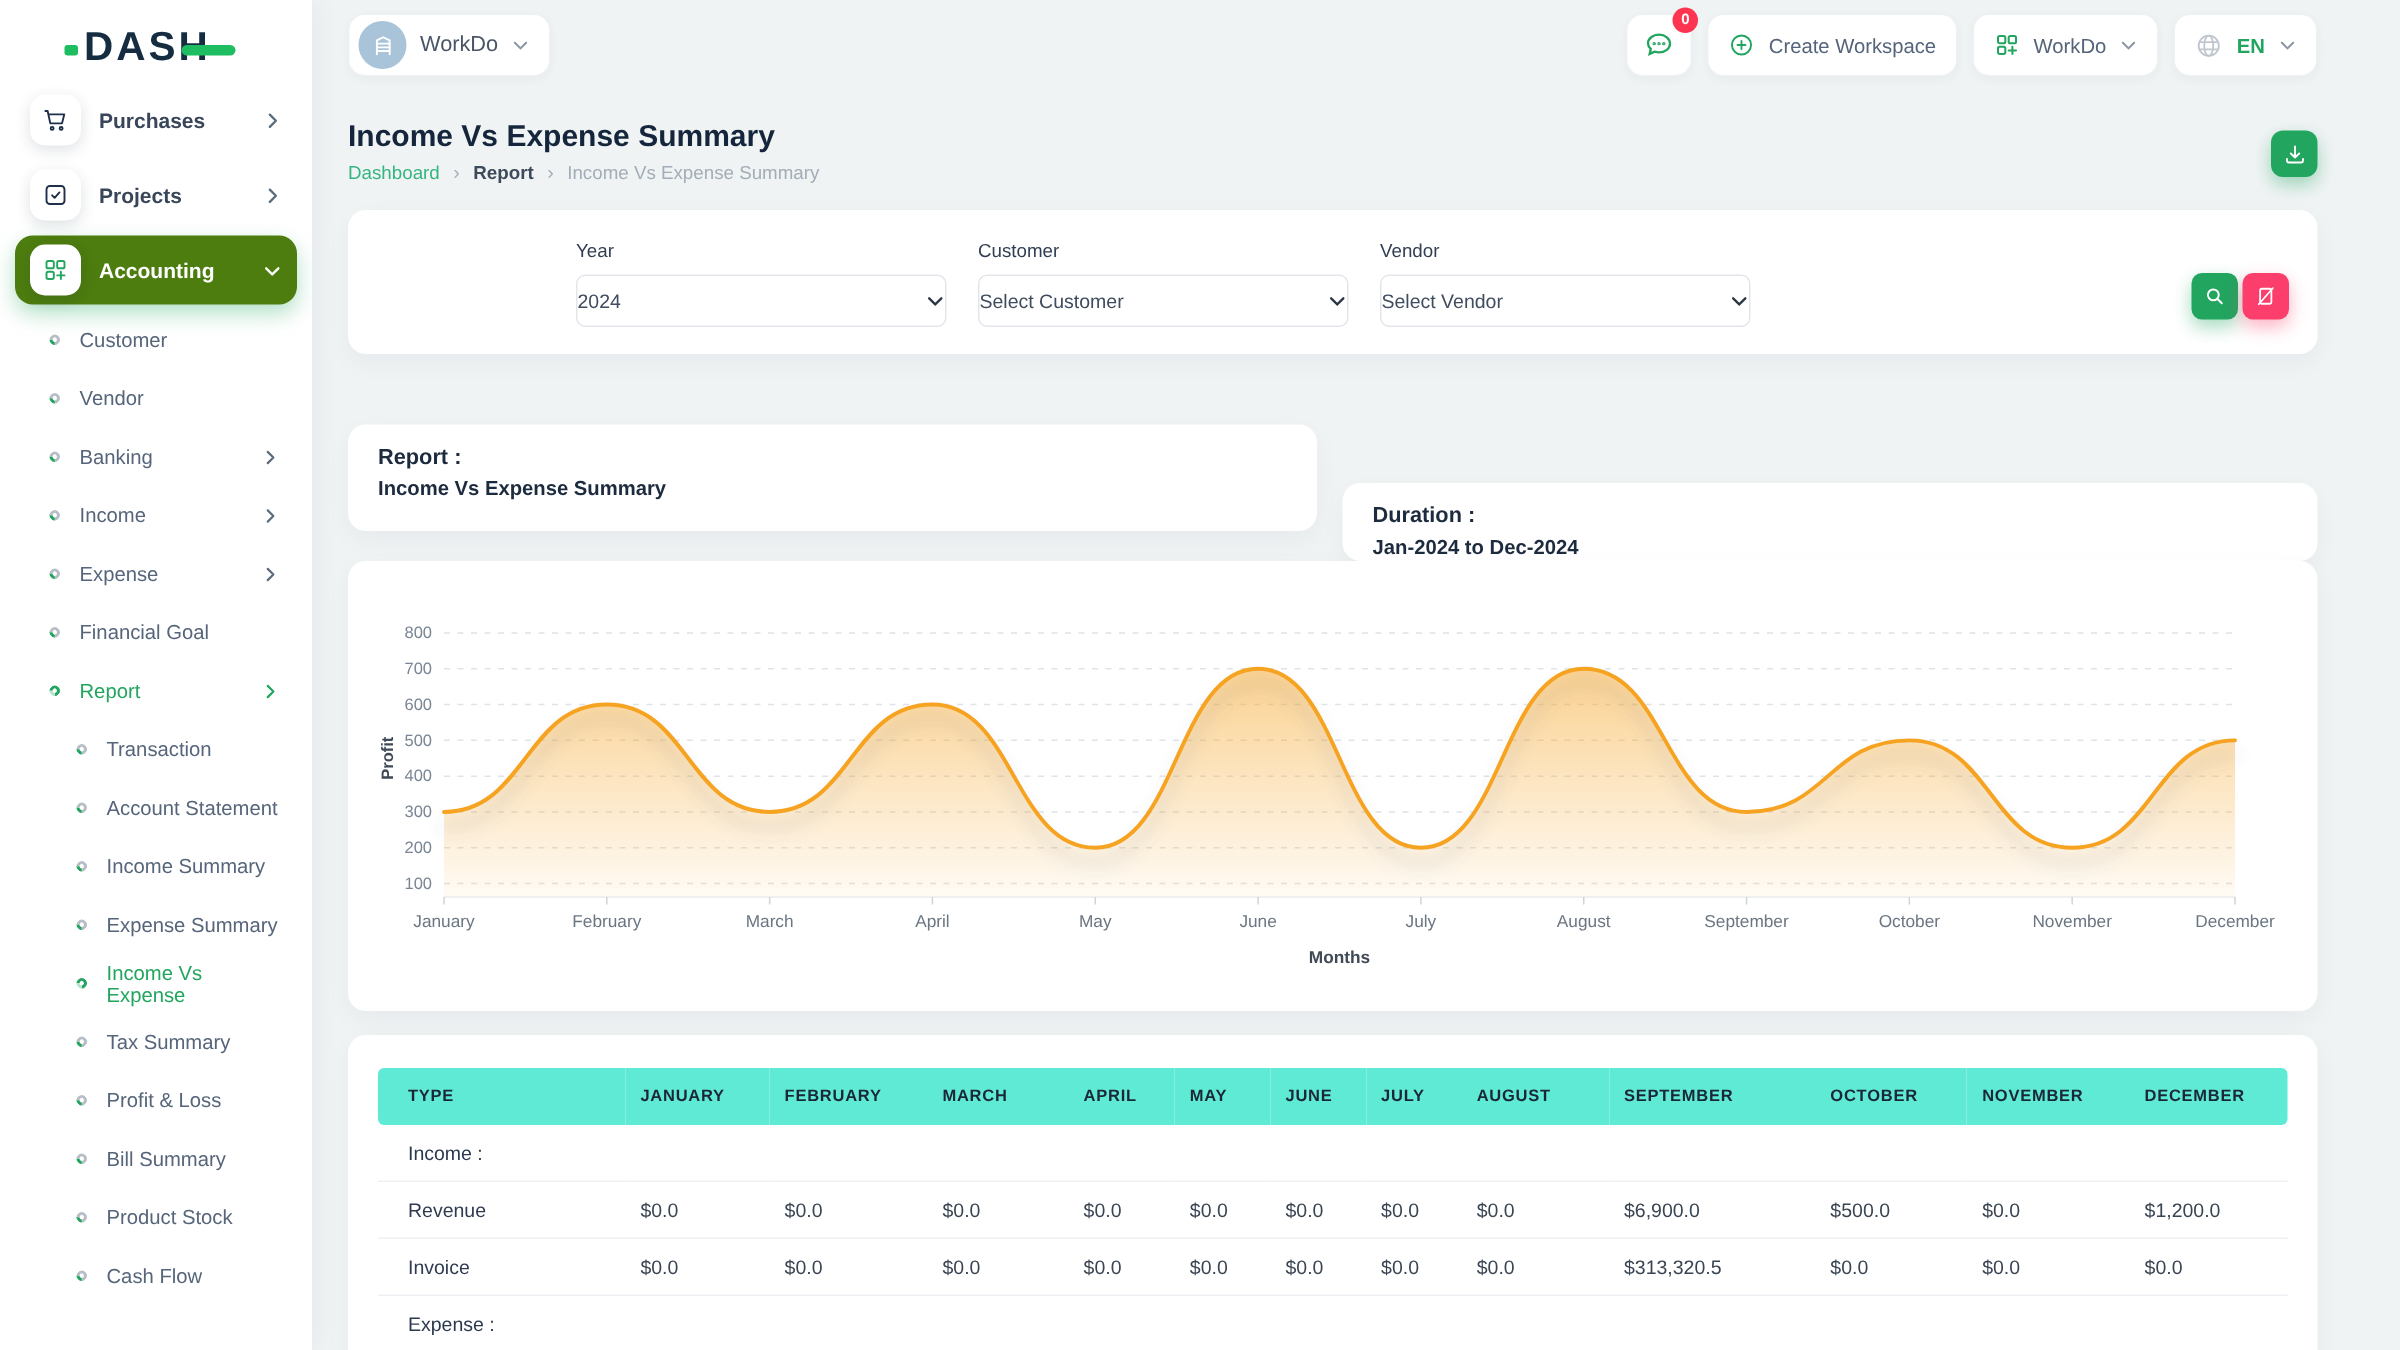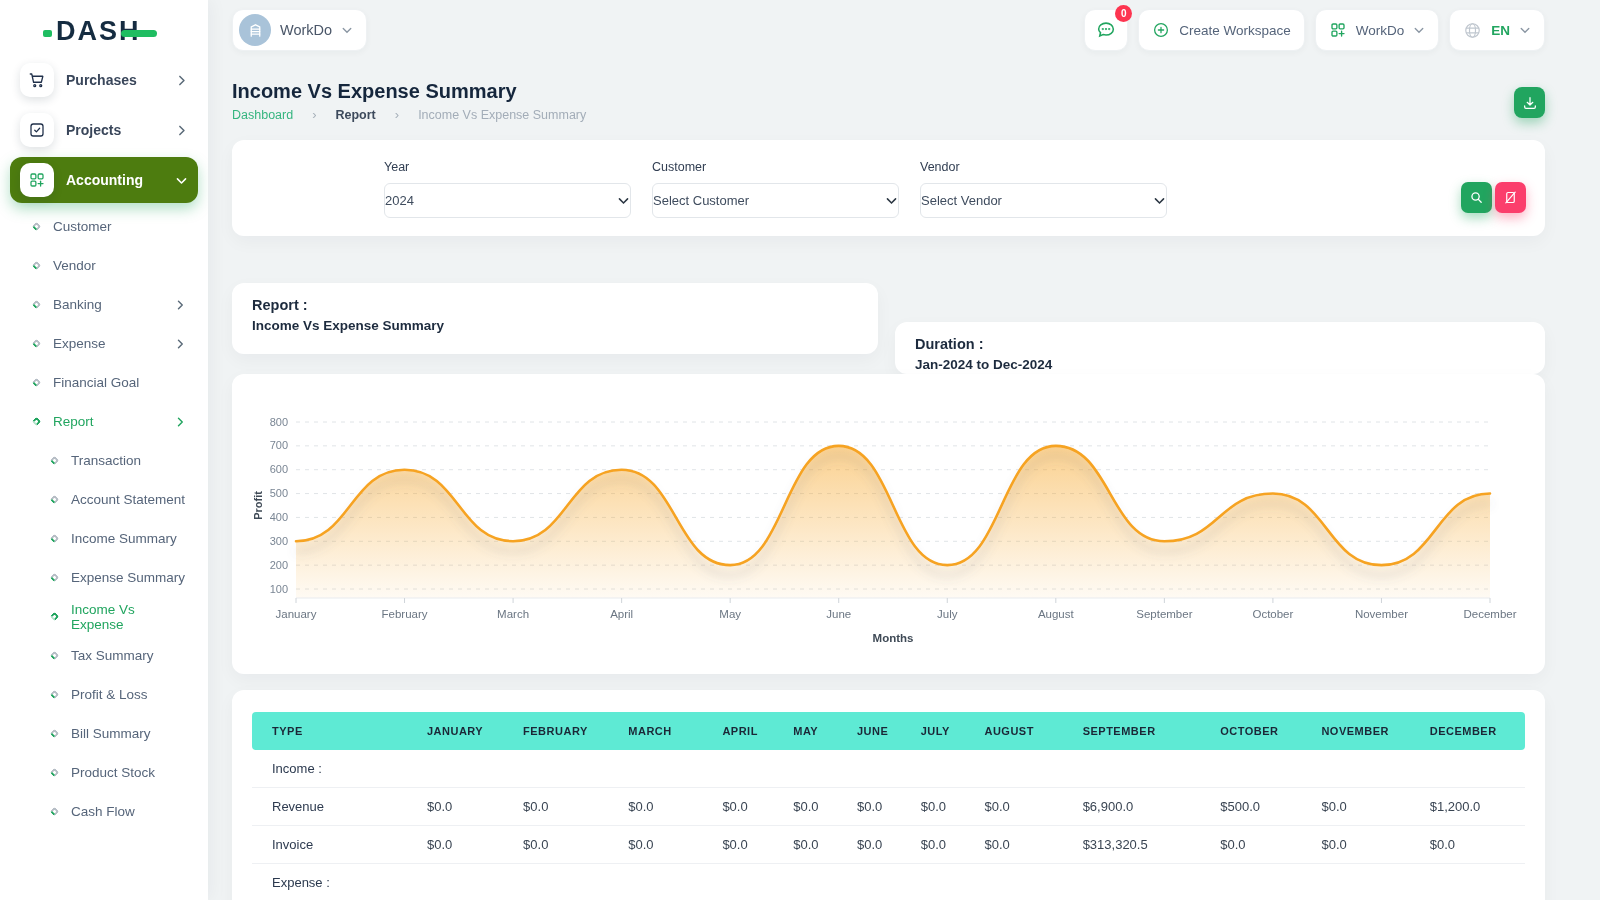--- a/index.html
+++ b/index.html
@@ -63,21 +63,21 @@
   .chat-btn { position:relative; width:44px; justify-content:center; padding:0; }
   .badge {
     position:absolute; top:-5px; right:-5px; min-width:17px; height:17px; border-radius:50%;
     background:#fd3550; color:#fff; font-size:10px; font-weight:700;
     display:flex; align-items:center; justify-content:center;
   }
   .lang-label { color:#21a55f; font-weight:700; font-size:13.5px; }
 
   
   .page-title { position:absolute; left:232px; top:80px; font-size:20px; font-weight:700; color:#15263c; }
-  .breadcrumb { position:absolute; left:232px; top:107px; display:flex; align-items:center; gap:19px; font-size:12.5px; }
+  .breadcrumb { position:absolute; left:232px; top:107px; display:flex; align-items:center; gap:9px; font-size:12.5px; }
   .bc-link { color:#35b57f; cursor:pointer; }
   .bc-mid { color:#3d4a5c; font-weight:600; cursor:pointer; }
   .bc-sep { color:#a6b0ba; font-size:13px; }
   .bc-current { color:#a3adb8; }
   .dl-btn {
     position:absolute; right:55px; top:87px; width:31px; height:31px; border-radius:8px;
     background:#21a55f; box-shadow:0 5px 12px rgba(33,165,95,.4);
     display:flex; align-items:center; justify-content:center; cursor:pointer; border:none;
   }
 
@@ -172,20 +172,29 @@
         <span class="bullet"></span>
         <span class="lbl">Customer</span>
       </li>
       <li class="">
         <span class="bullet"></span>
         <span class="lbl">Vendor</span>
       </li>
       <li class="">
         <span class="bullet"></span>
         <span class="lbl">Banking</span>
+        <span class="sub-chev">
+          <svg width="12" height="12" viewBox="0 0 16 16" fill="none" stroke="#5b6b79" stroke-width="1.9" stroke-linecap="round" stroke-linejoin="round">
+            <polyline points="6,3 11,8 6,13"></polyline>
+          </svg>
+        </span>
+      </li>
+      <li class="">
+        <span class="bullet"></span>
+        <span class="lbl">Income</span>
         <span class="sub-chev">
           <svg width="12" height="12" viewBox="0 0 16 16" fill="none" stroke="#5b6b79" stroke-width="1.9" stroke-linecap="round" stroke-linejoin="round">
             <polyline points="6,3 11,8 6,13"></polyline>
           </svg>
         </span>
       </li>
       <li class="">
         <span class="bullet"></span>
         <span class="lbl">Expense</span>
         <span class="sub-chev">

